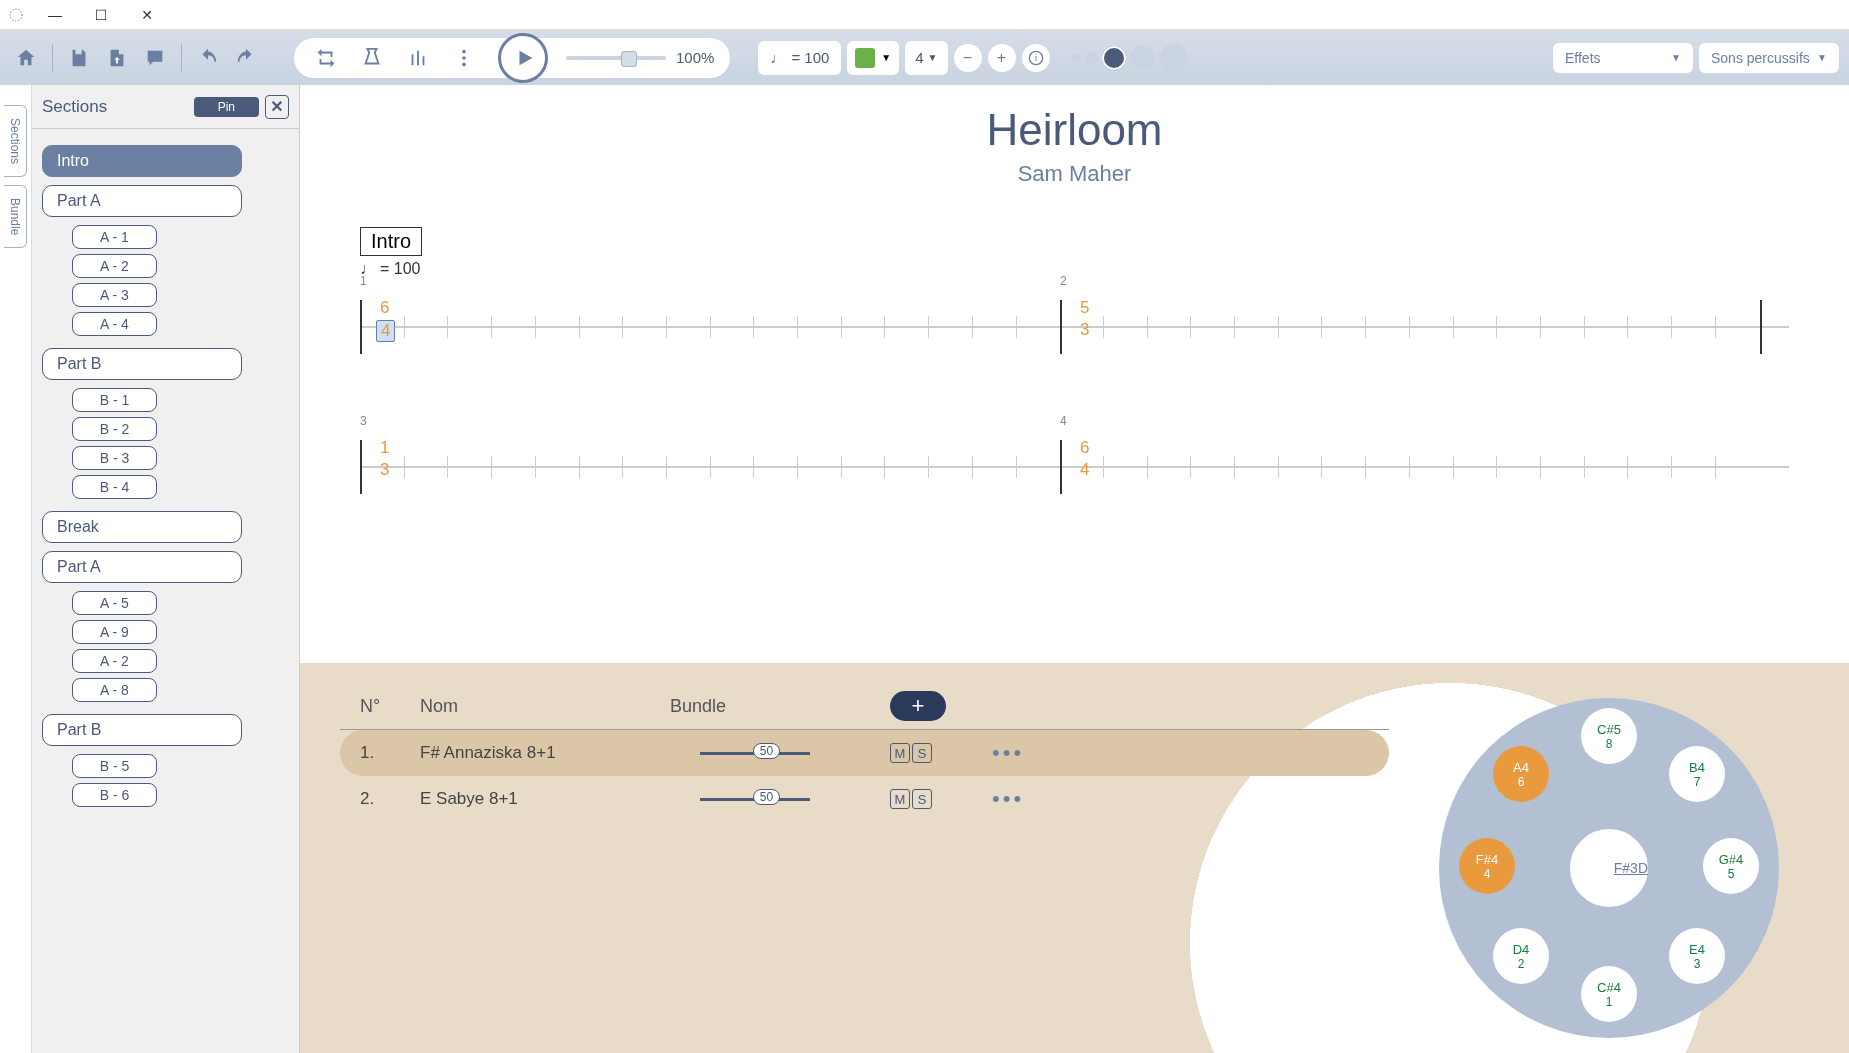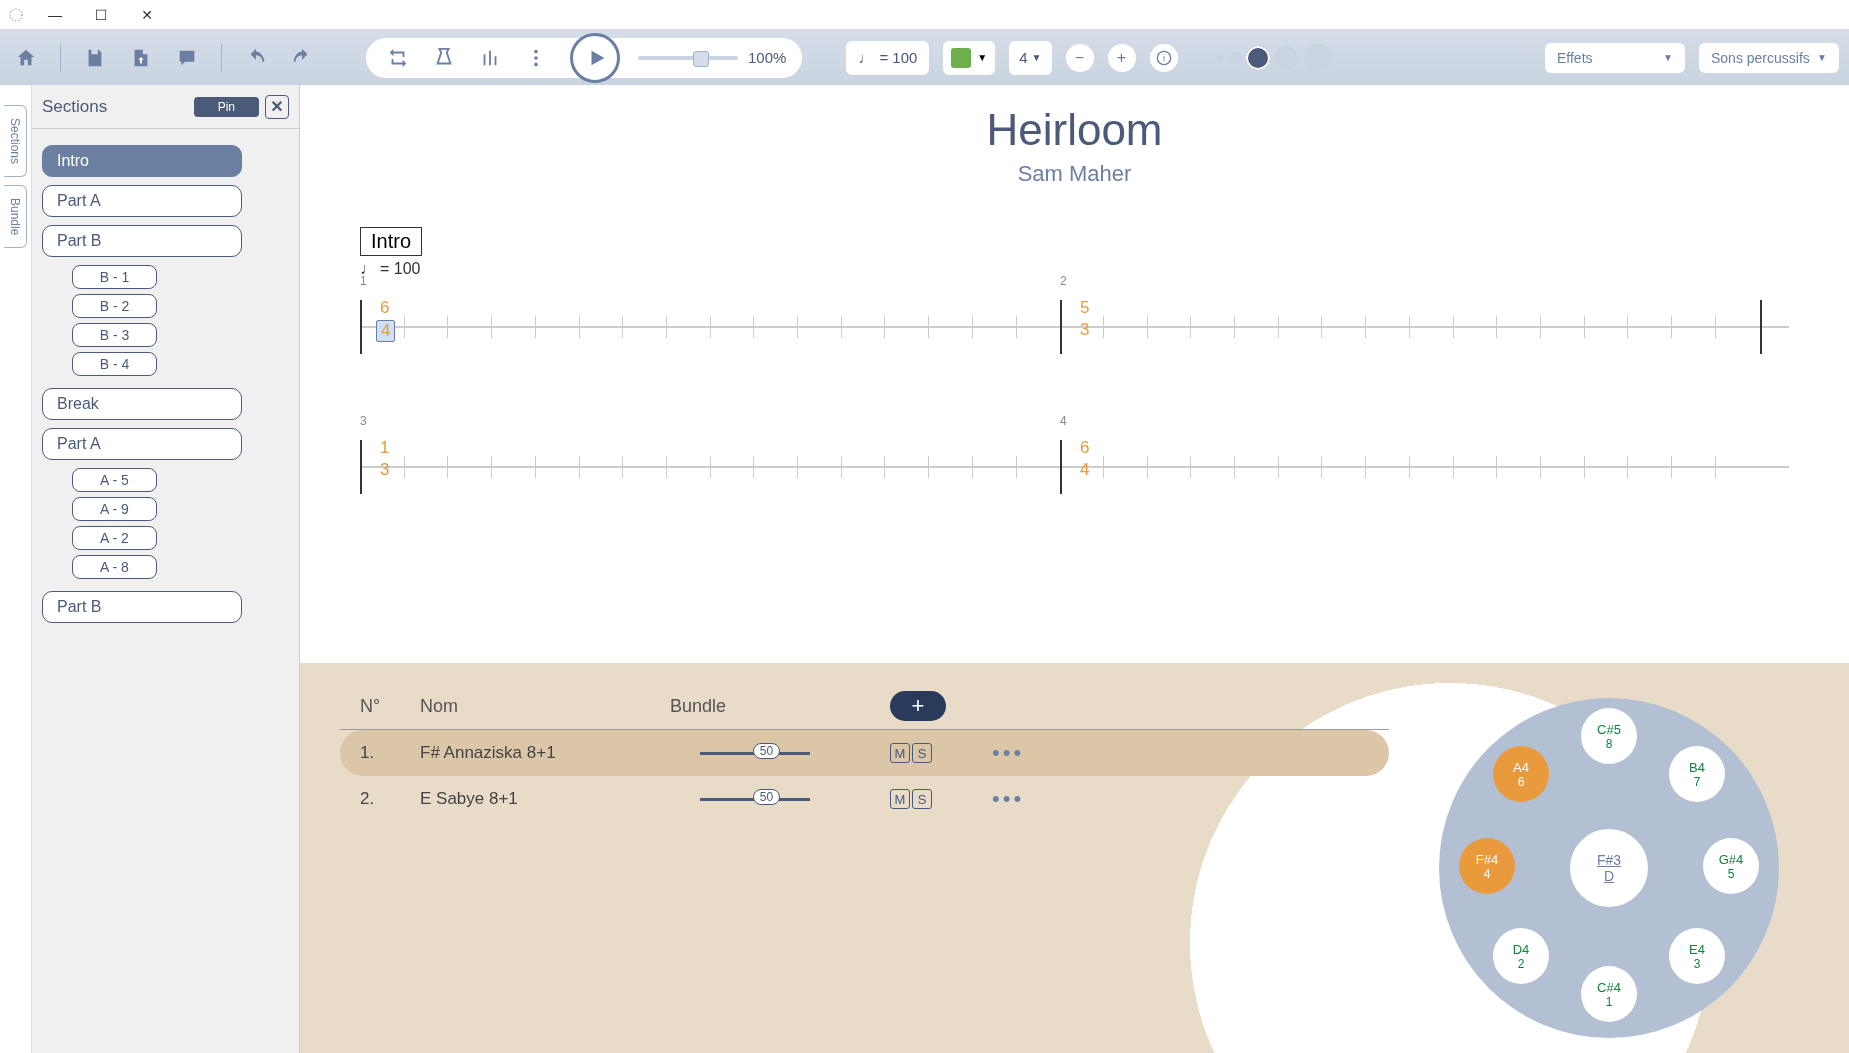--- a/index.html
+++ b/index.html
@@ -5,21 +5,21 @@
 * { margin: 0; padding: 0; box-sizing: border-box; font-family: "Segoe UI", Arial, sans-serif; }
 body { width: 1849px; height: 1053px; overflow: hidden; background: #fff; }
 
 
 .titlebar { height: 30px; background: #fff; border-bottom: 1px solid #ddd; display: flex; align-items: center; padding: 0 8px; }
 .titlebar .icon { width: 16px; height: 16px; margin-right: 8px; display:flex; align-items:center; justify-content:center; }
 .titlebar .title { font-size: 13px; color: #333; flex: 1; }
 .titlebar .winbtn { width: 46px; height: 30px; display: flex; align-items: center; justify-content: center; font-size: 14px; color: #333; cursor: pointer; }
 
 
-.toolbar { height: 55px; background: linear-gradient(#d5dde8, #c9d3e1); display: flex; align-items: center; padding: 0 10px; gap: 14px; }
+.toolbar { height: 55px; background: linear-gradient(#d5dde8, #c9d3e1); display: flex; align-items: center; padding: 0 10px; gap: 6px; }
 .tool-btn { width: 32px; height: 32px; display: flex; align-items: center; justify-content: center; color: #6b7fa3; cursor: pointer; border-radius: 4px; }
 .tool-btn svg { width: 22px; height: 22px; fill: currentColor; }
 .divider { width: 1px; height: 28px; background: #a6b2c7; margin: 0 4px; }
 .pill { background: #fff; border-radius: 999px; height: 40px; display: flex; align-items: center; padding: 0 16px; gap: 14px; }
 .play-circle { width: 50px; height: 50px; border-radius: 50%; border: 3px solid #6b7fa3; background: #fff; display: flex; align-items: center; justify-content: center; margin: 0 4px; cursor: pointer; }
 .play-circle svg { width: 22px; height: 22px; fill: #6b7fa3; margin-left: 3px; }
 .slider-wrap { display: flex; align-items: center; gap: 10px; }
 .slider { width: 100px; height: 4px; background: #c9d3e1; border-radius: 2px; position: relative; }
 .slider::after { content:''; position:absolute; left:55%; top:-5px; width:14px; height:14px; background:#d5dde8; border:1px solid #a6b2c7; border-radius:3px; }
 .tempo-box { background:#fff; border-radius: 6px; height: 34px; display:flex; align-items:center; padding: 0 12px; gap:6px; color:#4a5a78; font-size:15px; }
@@ -82,21 +82,21 @@
 .vol-slider { width:110px; height:3px; background:#4a5a78; position:relative; }
 .vol-handle { position:absolute; left:48%; top:-9px; background:#fff; border:1.5px solid #4a5a78; border-radius:999px; padding:0 6px; font-size:12px; color:#4a5a78;}
 .ms-group { display:flex; gap:2px; margin-left:50px;}
 .ms-btn { border:1.5px solid #4a5a78; color:#4a5a78; width:20px; height:20px; font-size:13px; display:flex; align-items:center; justify-content:center; border-radius:3px; cursor:pointer;}
 .more-dots { margin-left:30px; color:#6b7fa3; cursor:pointer; letter-spacing:3px; font-size:22px;}
 
 
 .handpan-wrap { width:420px; position:relative; }
 .handpan { position:absolute; left:50px; top:15px; width:340px; height:340px; }
 .pan-bg { position:absolute; inset:0; border-radius:50%; background:#b3c0d4; }
-.pan-center { position:absolute; left:128px; top:128px; width:84px; height:84px; border-radius:50%; background:#fff; display:flex; flex-direction:column; align-items:center; justify-content:center; font-size:14px; color:#6b7fa3; border:3px solid #b3c0d4;}
+.pan-center { position:absolute; left:128px; top:128px; width:84px; height:84px; border-radius:50%; background:#fff; display:flex; flex-direction:row; align-items:center; justify-content:flex-end; font-size:14px; color:#6b7fa3; border:3px solid #b3c0d4;}
 .pan-center .u { text-decoration:underline; }
 .pan-note { position:absolute; width:56px; height:56px; border-radius:50%; display:flex; flex-direction:column; align-items:center; justify-content:center; font-size:13px; cursor:pointer;}
 .pan-note.white { background:#fff; color:#15803d; }
 .pan-note.orange { background:#e89a3c; color:#fff; }
 .pan-note .sub { font-size:12px; }
 
 
 .right-accent { position:absolute; right:0; top:86px; width:6px; height:30px; background:#4a5a78; border-radius:3px 0 0 3px; }
 
 .chev { font-size:10px; }
@@ -238,40 +238,50 @@
   <div class="sections-panel">
     <div class="sections-header">
       <div class="label">Sections</div>
       <div class="pin-btn">Pin</div>
       <div class="close-x">✕</div>
     </div>
     <div class="sections-body">
       <div class="section-btn active">Intro</div>
 
       <div class="section-btn">Part A</div>
+      <div class="sub-list">
+        <div class="sub-btn">A - 1</div>
+        <div class="sub-btn">A - 2</div>
+        <div class="sub-btn">A - 3</div>
+        <div class="sub-btn">A - 4</div>
+      </div>
 
       <div class="section-btn">Part B</div>
       <div class="sub-list">
         <div class="sub-btn">B - 1</div>
         <div class="sub-btn">B - 2</div>
         <div class="sub-btn">B - 3</div>
         <div class="sub-btn">B - 4</div>
       </div>
 
       <div class="section-btn">Break</div>
 
       <div class="section-btn">Part A</div>
       <div class="sub-list">
         <div class="sub-btn">A - 5</div>
         <div class="sub-btn">A - 9</div>
         <div class="sub-btn">A - 2</div>
         <div class="sub-btn">A - 8</div>
       </div>
 
       <div class="section-btn">Part B</div>
+      <div class="sub-list">
+        <div class="sub-btn">B - 5</div>
+        <div class="sub-btn">B - 6</div>
+      </div>
     </div>
   </div>
 
   <div class="content">
     <div class="right-accent"></div>
     <div class="score-area">
       <div class="song-title">Heirloom</div>
       <div class="song-artist">Sam Maher</div>
 
       <div class="section-label">Intro</div>

